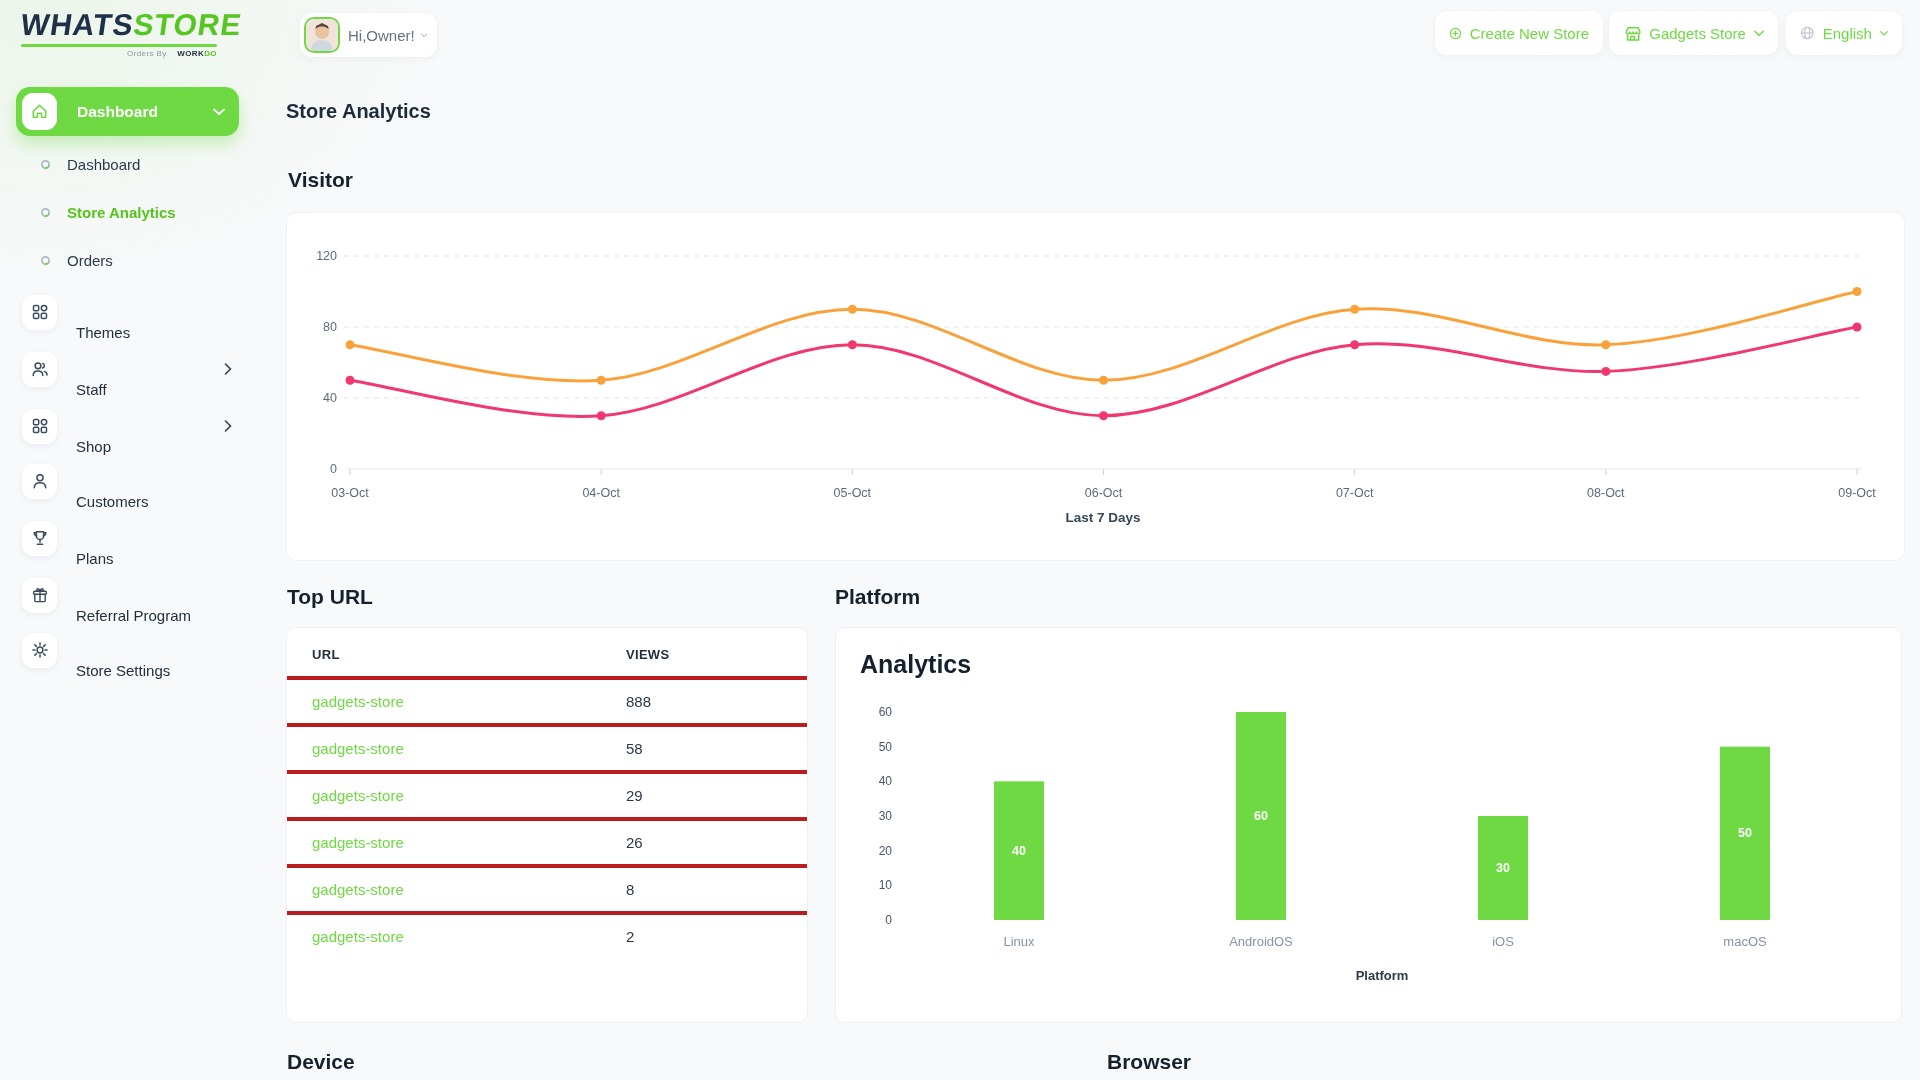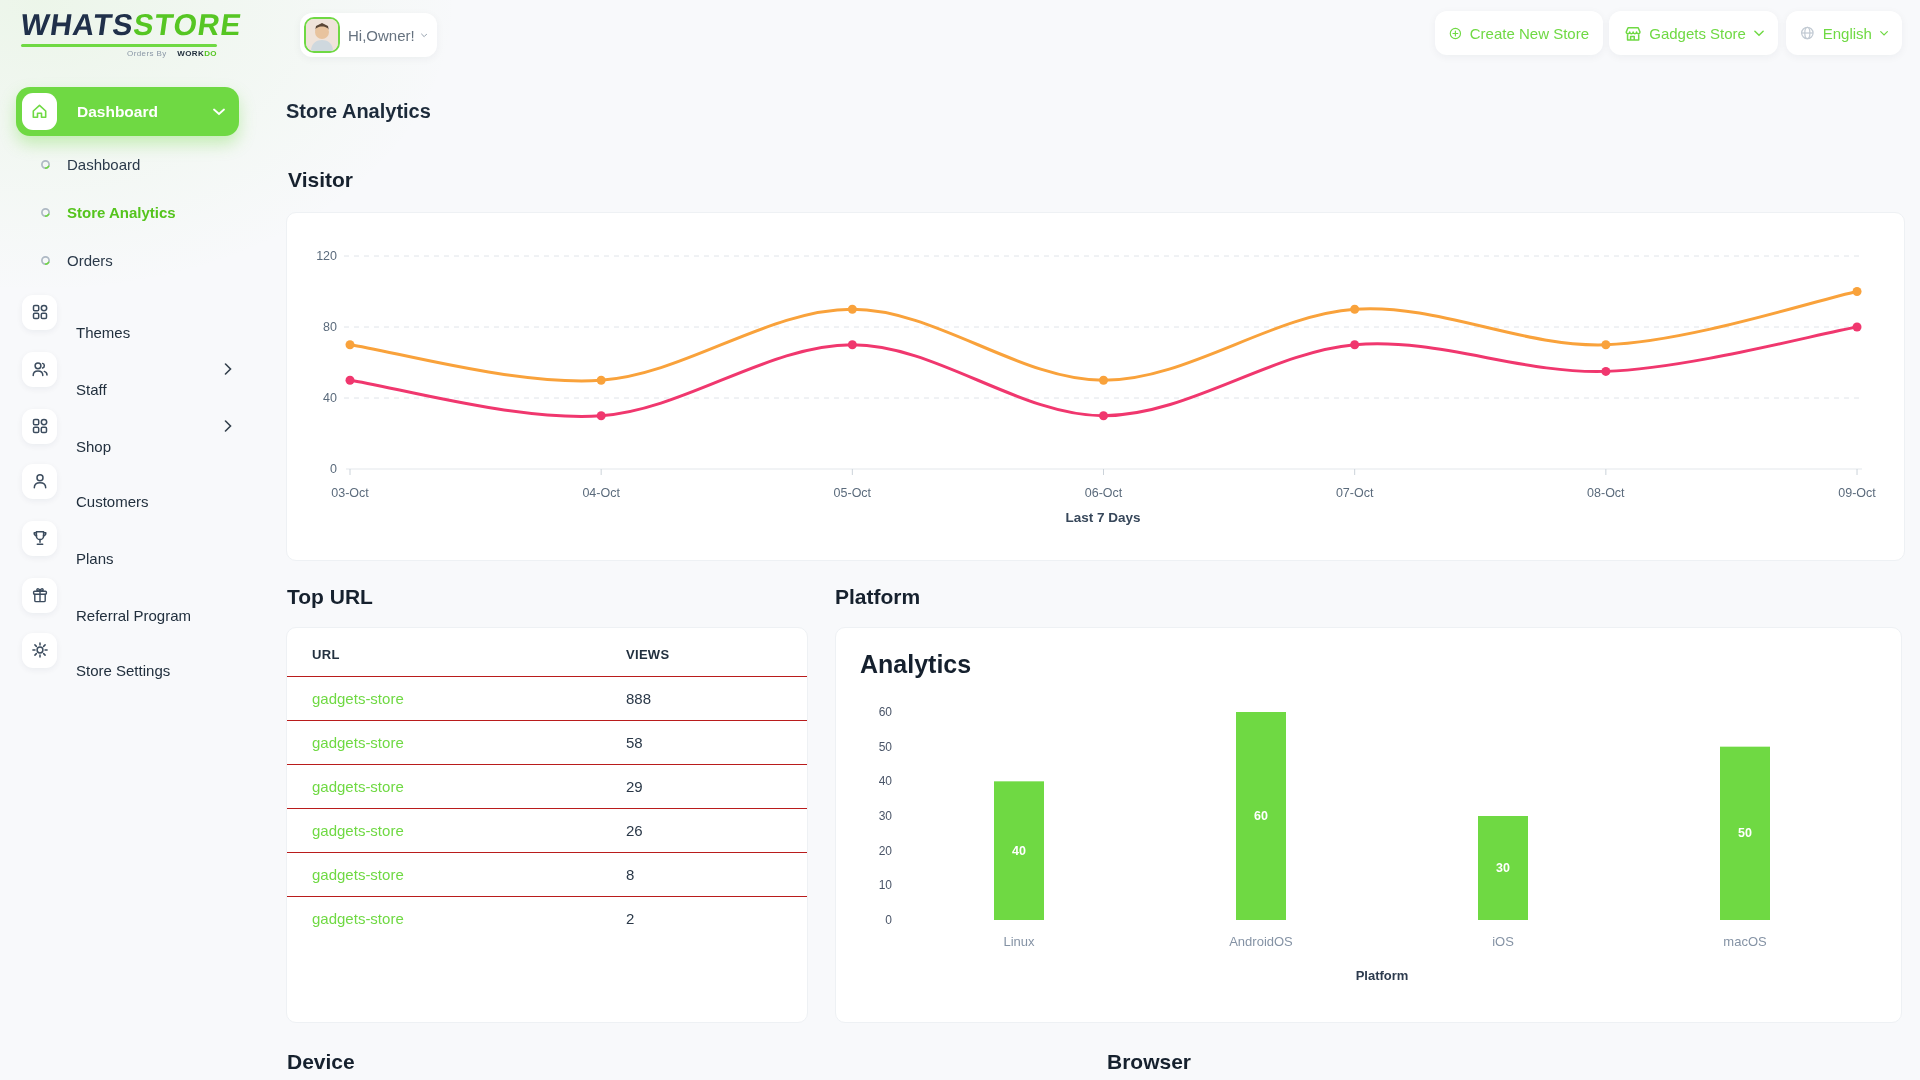--- a/index.html
+++ b/index.html
@@ -46,21 +46,21 @@
   
   .page-title{left:286px;top:100px;font-size:20px;font-weight:600;color:#1c2a3a;}
   .h2{font-size:21px;font-weight:700;color:#16212e;}
   .card{background:#fff;border:1px solid #eef1f4;border-radius:10px;box-sizing:border-box;}
   .visitor-card{left:286px;top:212px;width:1619px;height:349px;}
   .topurl-card{left:286px;top:627px;width:522px;height:396px;overflow:hidden;}
   .platform-card{left:835px;top:627px;width:1067px;height:396px;}
   .chart-title{position:absolute;left:24px;top:22px;font-size:25px;font-weight:700;color:#15202e;}
   table.tu{width:100%;border-collapse:collapse;}
   table.tu th{font-size:13px;font-weight:700;color:#22303f;text-align:left;letter-spacing:.3px;padding:19px 0 14px 0;}
-  table.tu td{font-size:15px;padding:13px 0;border-top:1px solid #b91c1c;}
+  table.tu td{font-size:15px;padding:13px 0;border-top:4px solid #b91c1c;}
   table.tu .c1{padding-left:25px;width:314px;}
   table.tu td.c1{color:#6fd943;cursor:pointer;}
   table.tu td.c2{color:#2a3848;}
   svg text{font-family:"Liberation Sans",sans-serif;}
 </style>
 </head>
 <body>
 
 <div class="app">
 

